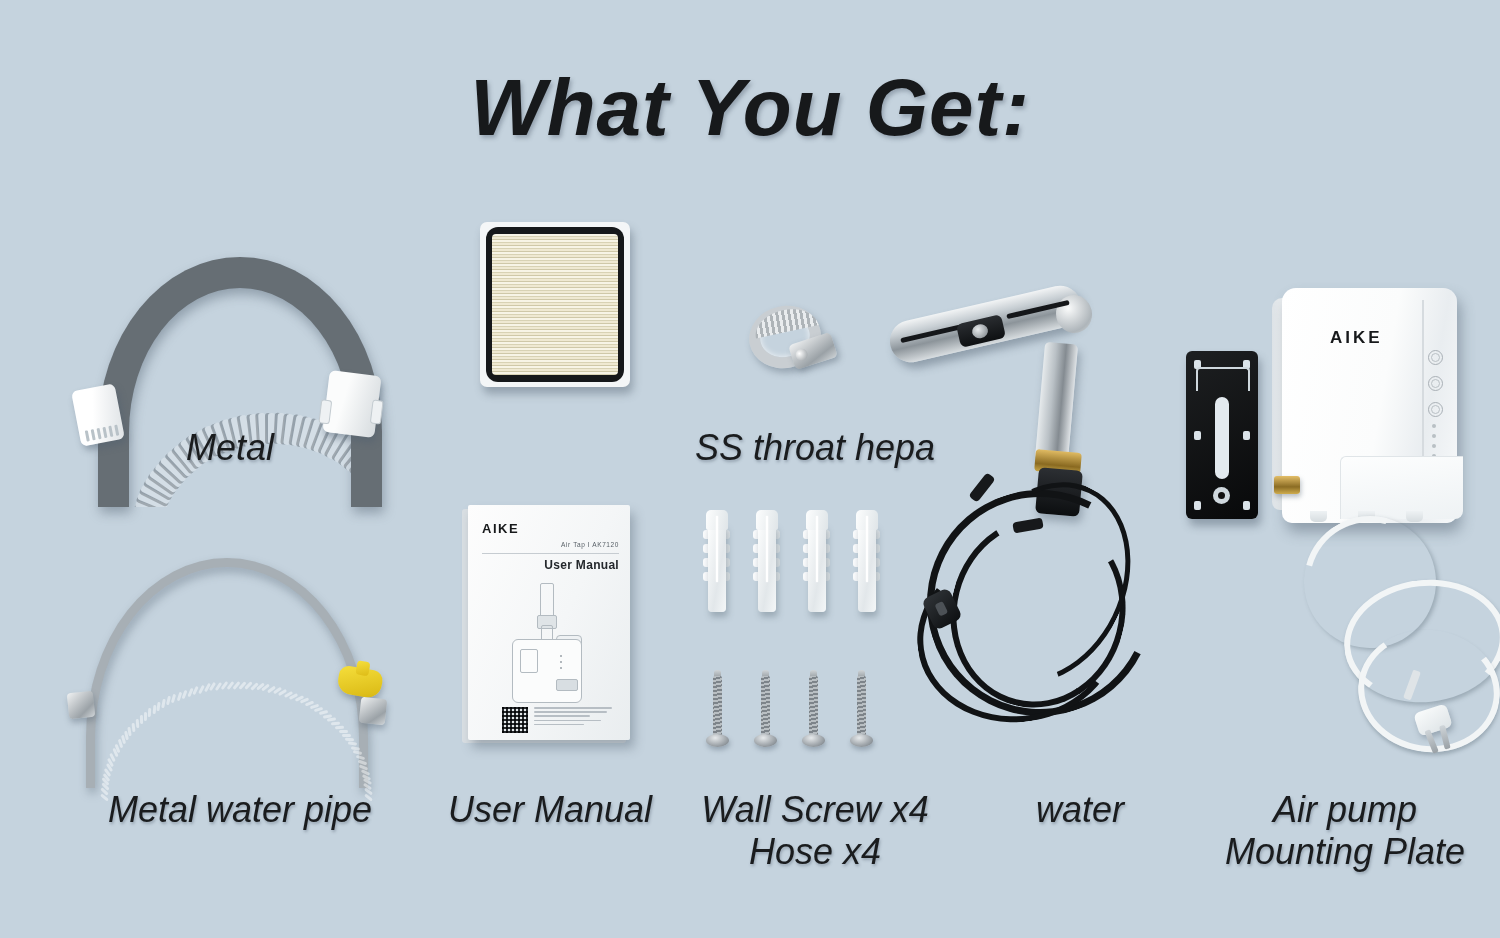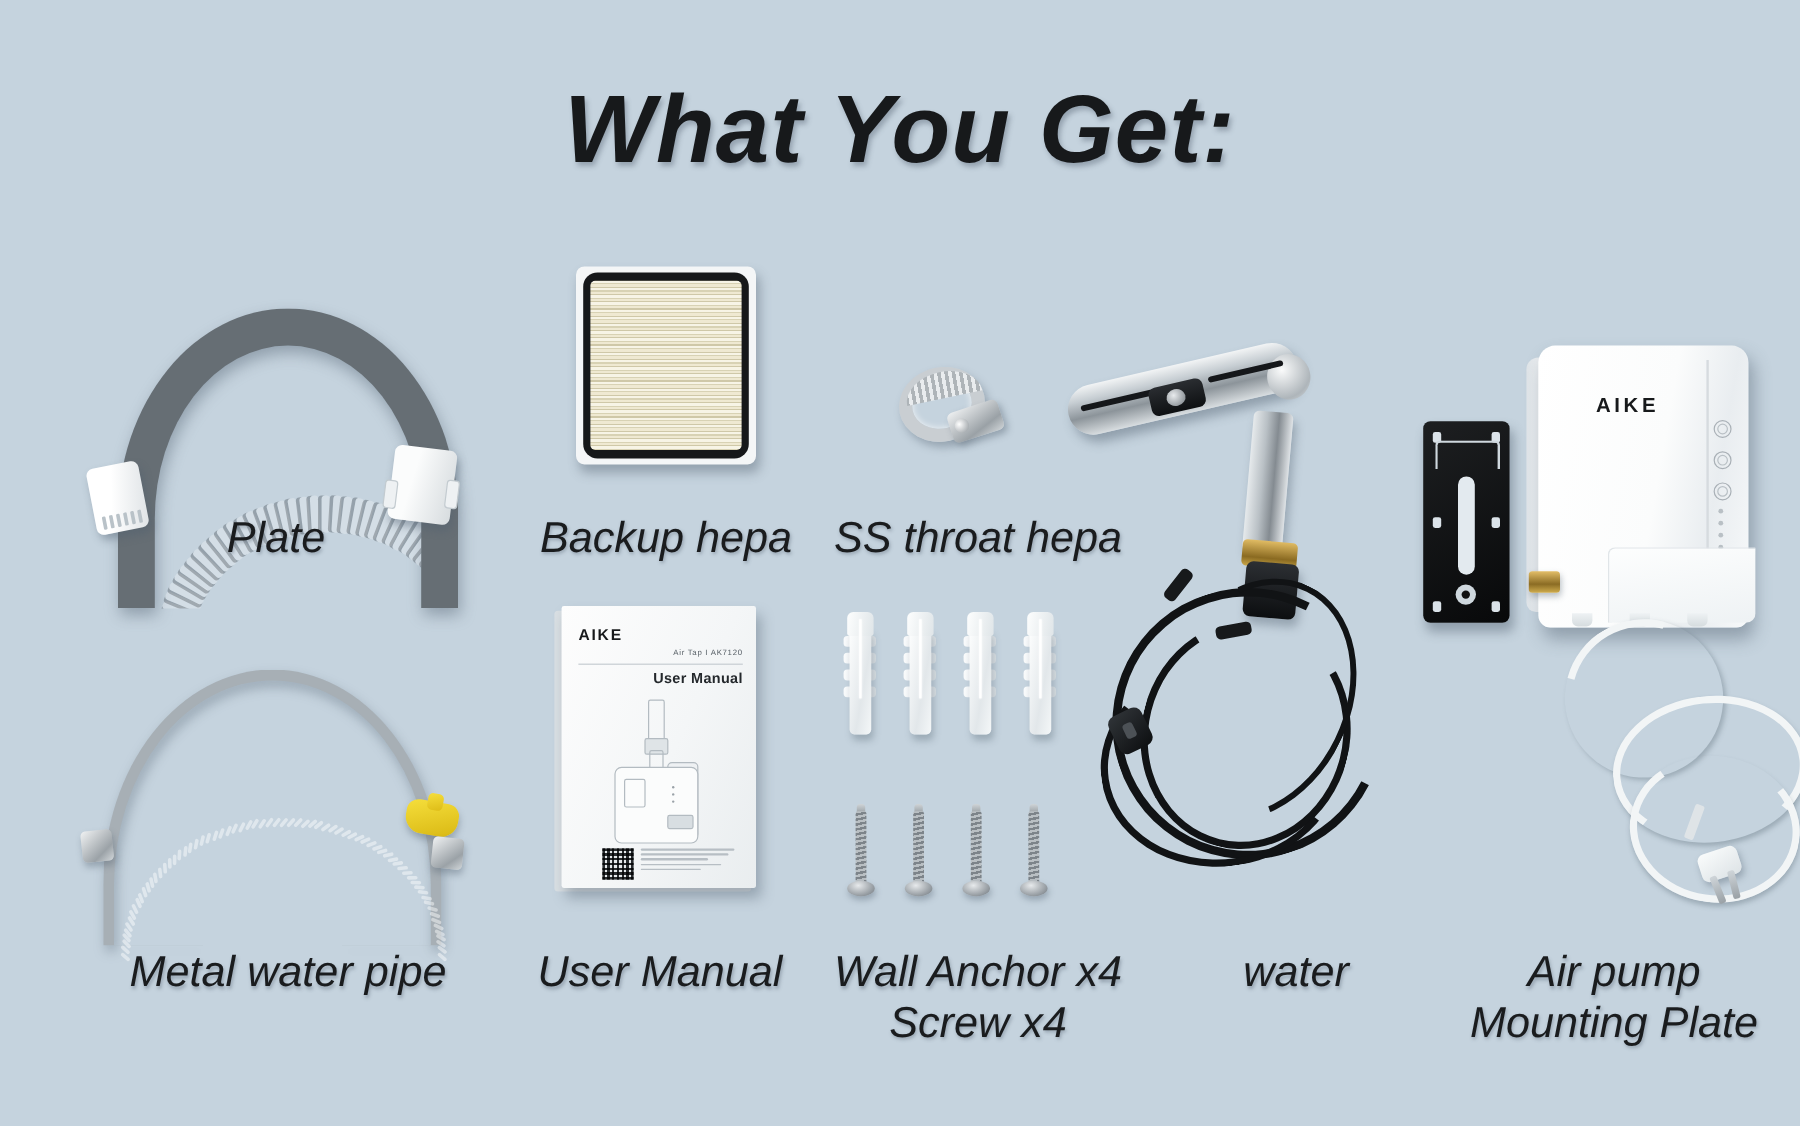--- a/index.html
+++ b/index.html
@@ -365,28 +365,27 @@
       <div class="cap-tooth" style="left:18px"></div>
         <div class="cap-tooth" style="left:24px"></div>
       <div class="cap-tooth" style="left:30px"></div>
         <div class="cap-tooth" style="left:36px"></div>
     </div>
     <div class="hose-cap" id="hose-cap-right">
       <div class="cap-ear" style="left:-5px;top:30px"></div>
       <div class="cap-ear" style="right:-5px;top:24px"></div>
     </div>
   </div>
-  <div class="abs label" style="left:120px;top:428px;width:220px">Plate</div>
+  <div class="abs label" style="left:120px;top:428px;width:220px">Metal</div>
 
   <div class="abs" id="hepa">
     <div class="hepa-out"></div>
     <div class="hepa-gasket"></div>
     <div class="hepa-media"></div>
   </div>
-  <div class="abs label" style="left:415px;top:428px;width:280px">Backup hepa</div>
 
   <div class="abs" id="clamp">
     <div class="clamp-ring"></div>
     <div class="clamp-band"></div>
     <div class="clamp-screw"></div>
   </div>
   <div class="abs label" style="left:670px;top:428px;width:290px">SS throat hepa</div>
 
   <div class="abs" id="faucet">
     <div class="fct-head"></div>
@@ -626,16 +625,16 @@
       <div class="sc-tip"></div>
         <div class="sc-shaft"></div>
         <div class="sc-head"></div>
       </div>
     <div class="screw" style="left:150px;top:0">
       <div class="sc-tip"></div>
         <div class="sc-shaft"></div>
         <div class="sc-head"></div>
       </div>
   </div>
-  <div class="abs label" style="left:665px;top:790px;width:300px">Wall Anchor x4</div>
-  <div class="abs label" style="left:665px;top:832px;width:300px">Screw x4</div>
+  <div class="abs label" style="left:665px;top:790px;width:300px">Wall Screw x4</div>
+  <div class="abs label" style="left:665px;top:832px;width:300px">Hose x4</div>
 
 </div>
 
 </body></html>

